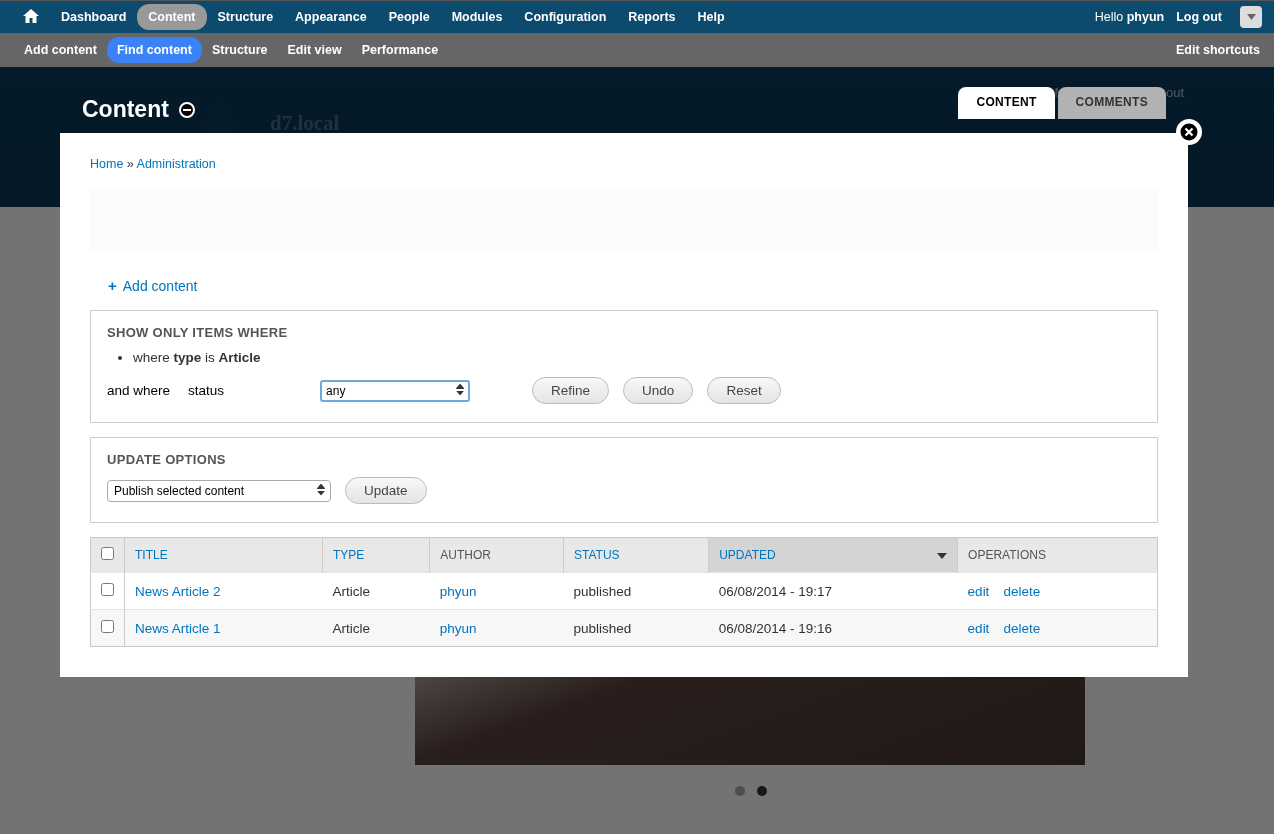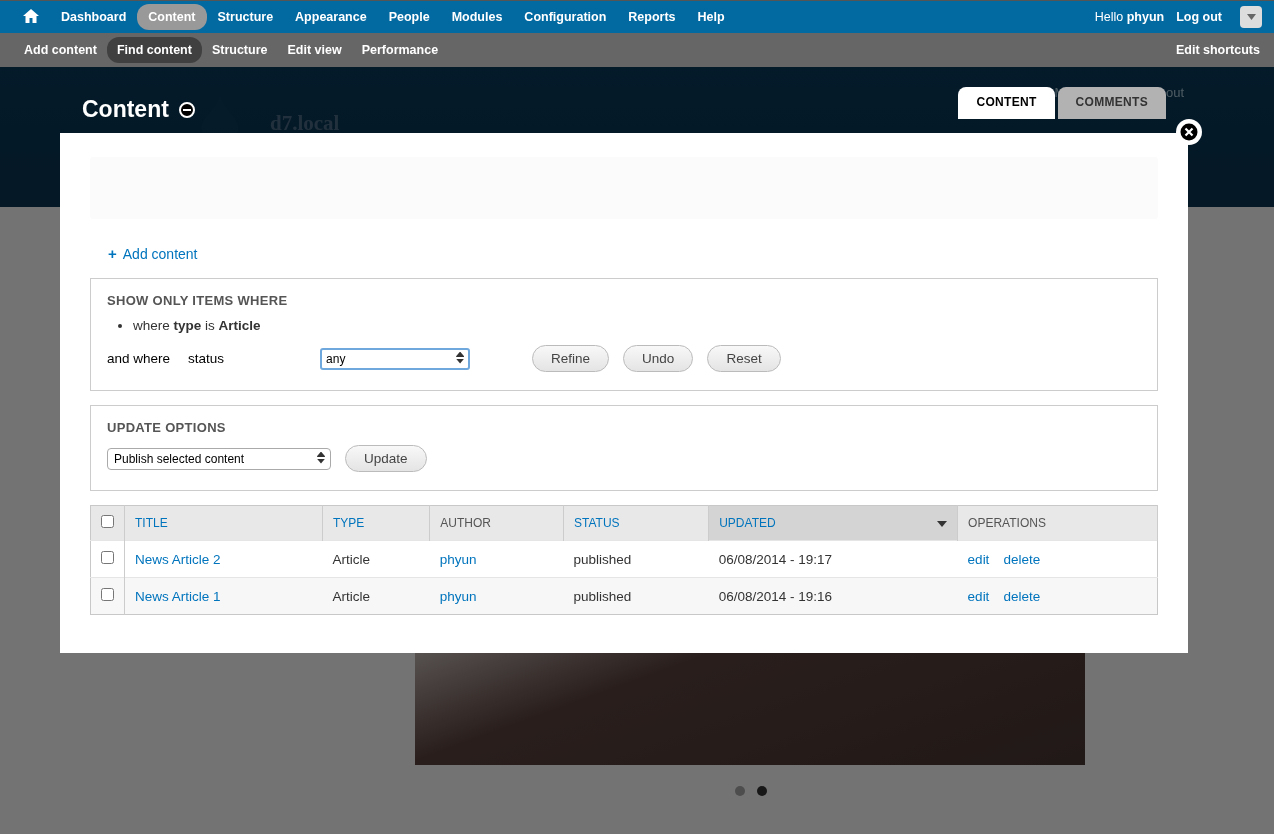--- a/index.html
+++ b/index.html
@@ -1,35 +1,35 @@
 <!DOCTYPE html>
 <html><head>
 <meta charset="utf-8">
 <style>
 * { box-sizing: border-box; margin: 0; padding: 0; }
 body { font-family: "Lucida Grande", "Lucida Sans Unicode", sans-serif; font-size: 13px; background: #fff; width: 1274px; height: 834px; overflow: hidden; position: relative; }
 a { text-decoration: none; cursor: pointer; }
 
 
-.toolbar { background: #0369a1; height: 33px; display: flex; align-items: center; color: #fff; padding: 0 12px; border-top: 1px solid #555; }
+.toolbar { background: #0c4a6e; height: 33px; display: flex; align-items: center; color: #fff; padding: 0 12px; border-top: 1px solid #555; }
 .toolbar-left { display: flex; align-items: center; gap: 0; }
 .toolbar-item { color: #fff; padding: 6px 11px; font-weight: bold; font-size: 12.5px; }
 .toolbar-item.active { background: #999; border-radius: 12px; color: #000; }
 .toolbar-item.active span { color: #fff; }
 .toolbar-right { margin-left: auto; display: flex; align-items: center; gap: 12px; font-size: 12.5px; }
 .toolbar-right .user { color: #fff; padding-left: 28px; }
 .toolbar-right .user b { font-weight: bold; }
 .toolbar-right .logout { color: #fff; font-weight: bold; }
 .dropdown-toggle { width: 22px; height: 22px; background: #ddd; border-radius: 4px; display: flex; align-items: center; justify-content: center; margin-left: 6px; }
 .home-icon { width: 16px; height: 14px; display: inline-block; }
 
 
 .shortcut-bar { background: #666; height: 34px; display: flex; align-items: center; padding: 0 14px; color: #fff; font-size: 12.5px; }
 .shortcut-item { color: #fff; padding: 6px 10px; font-weight: bold; }
-.shortcut-item.active { background: #404040; border-radius: 12px; }
+.shortcut-item.active { background: #3b82f6; border-radius: 12px; }
 .shortcut-right { margin-left: auto; color: #fff; font-weight: bold; }
 
 
 .page-header { background: #0a3a5a; background: linear-gradient(#0b3c5e,#093552); height: 140px; padding: 14px 80px; color: #fff; position: relative; }
 .page-header .links { position: absolute; right: 90px; top: 18px; font-size: 13px; color: #bcd; }
 .page-header .links span { color: #a9c8d8; margin-left: 16px; }
 .page-header .brand { font-family: Georgia, serif; font-size: 21px; color: #4a6c85; font-weight: bold; position: absolute; top: 44px; left: 270px; }
 .page-header .drop { position: absolute; left: 200px; top: 28px; width: 40px; height: 46px; opacity: 0.15; }
 .bg-img { position: absolute; left: 415px; top: 180px; width: 670px; height: 585px; background: linear-gradient(160deg,#7a5e53 0%,#8e6f63 30%,#c9b8b2 45%,#e8e0dd 52%,#5c443f 70%,#4a3834 100%); }
 .pager-dots { position: absolute; left: 735px; top: 786px; display: flex; gap: 12px; }
@@ -157,20 +157,25 @@
     <a class="otab inactive">COMMENTS</a>
   </div>
   <div class="overlay-panel">
     <div class="close-btn">
       <svg viewBox="0 0 18 18">
           <circle cx="9" cy="9" r="8.5" fill="#000"></circle>
           <path d="M5.5 5.5 L12.5 12.5 M12.5 5.5 L5.5 12.5" stroke="#fff" stroke-width="2.2"></path>
         </svg>
     </div>
 
+    <div class="breadcrumb">
+      <a>Home</a>
+      <span class="sep">»</span>
+      <a>Administration</a>
+    </div>
 
     <div class="blank-band"></div>
 
     <a class="add-content-link">
       <span class="plus">+</span>
       <span>Add content</span>
     </a>
 
     <div class="fieldset">
       <div class="fieldset-title">SHOW ONLY ITEMS WHERE</div>

